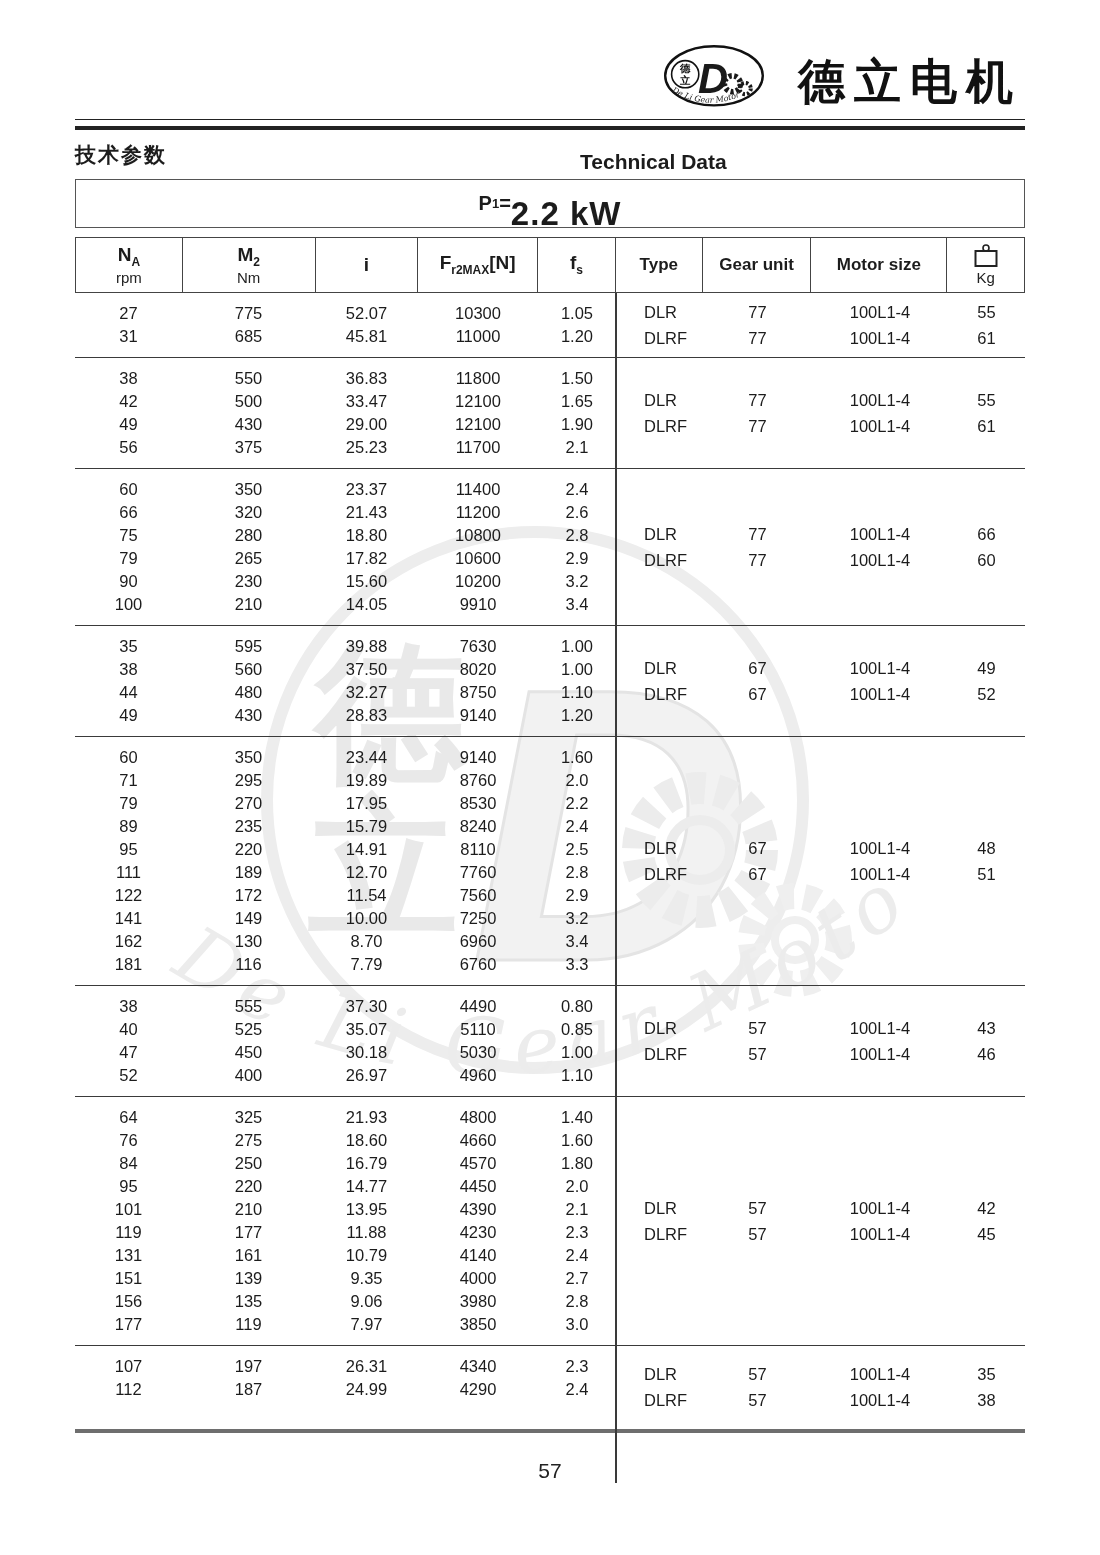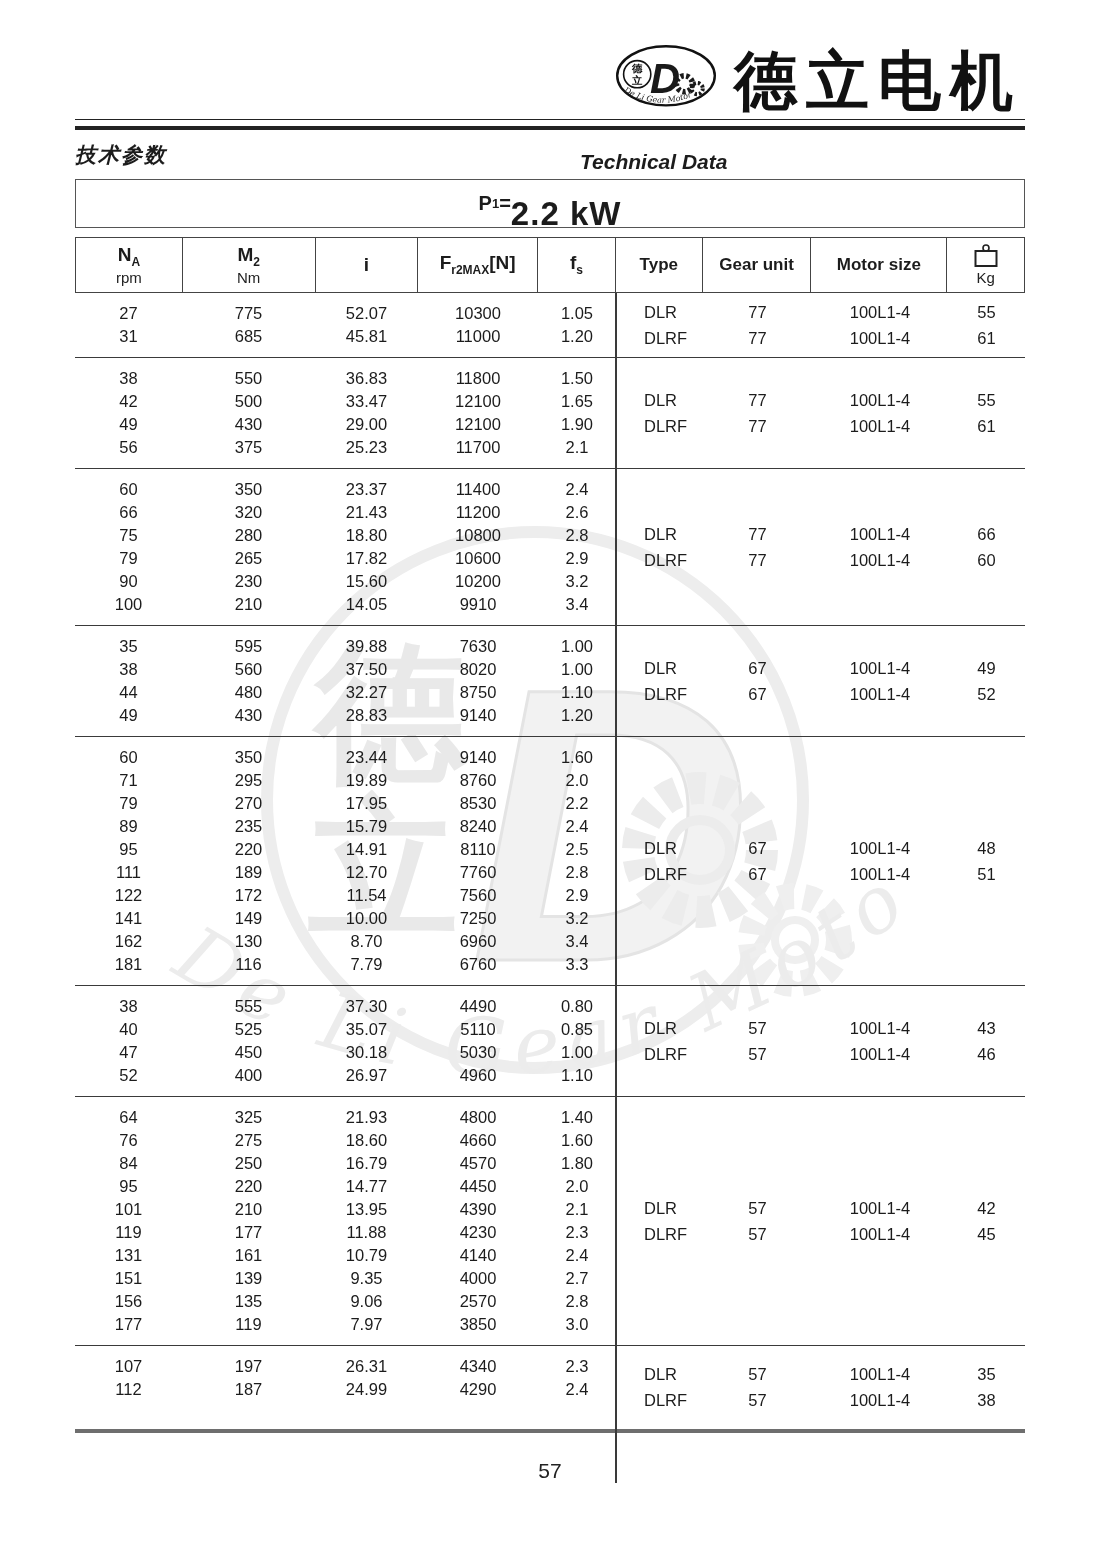--- a/index.html
+++ b/index.html
@@ -11,26 +11,27 @@
     font-family:"Liberation Sans","DejaVu Sans",sans-serif;
     color:#1c1c1c;
     overflow:hidden;
   }
   
   .watermark{position:absolute;left:140px;top:520px;width:780px;height:640px;pointer-events:none;}
   
   .logo-block{position:absolute;top:42px;right:78px;display:flex;align-items:center;gap:16px;}
   .brand-name{
     font-family:"DejaVu Serif","Liberation Serif",serif;
-    font-weight:bold;font-size:63px;letter-spacing:9px;color:#111;line-height:1;
+    font-weight:bold;font-size:47px;letter-spacing:9px;color:#111;line-height:1;
     transform:scaleY(1.02);
+    margin-left:16px;
   }
   .rule-thin{position:absolute;left:75px;width:950px;top:119px;height:0;border-top:1.5px solid #222;}
   .rule-thick{position:absolute;left:75px;width:950px;top:126px;height:3.5px;background:#222;}
-  .section-row{position:absolute;left:75px;top:141px;width:950px;height:28px;font-style:italic;}
+  .section-row{position:absolute;left:75px;top:141px;width:950px;height:28px;}
   .section-cn{position:absolute;left:0;top:0;font-size:21px;font-weight:bold;letter-spacing:2px;}
   .section-en{position:absolute;left:505px;top:9px;font-size:21px;font-weight:bold;}
   
   .power-box{
     position:absolute;left:75px;top:179px;width:950px;height:49px;
     border:1.6px solid #555;box-sizing:border-box;
     display:flex;align-items:center;justify-content:center;
   }
   .power-sym{font-size:20px;font-weight:bold;}
   .power-sub{font-size:13px;font-weight:bold;vertical-align:sub;}
@@ -547,21 +548,21 @@
               <div class="cell c-na">151</div>
               <div class="cell c-m2">139</div>
               <div class="cell c-i">9.35</div>
               <div class="cell c-fr">4000</div>
               <div class="cell c-fs">2.7</div>
             </div>
             <div class="data-row">
               <div class="cell c-na">156</div>
               <div class="cell c-m2">135</div>
               <div class="cell c-i">9.06</div>
-              <div class="cell c-fr">2570</div>
+              <div class="cell c-fr">3980</div>
               <div class="cell c-fs">2.8</div>
             </div>
             <div class="data-row">
               <div class="cell c-na">177</div>
               <div class="cell c-m2">119</div>
               <div class="cell c-i">7.97</div>
               <div class="cell c-fr">3850</div>
               <div class="cell c-fs">3.0</div>
             </div>
           </div>

